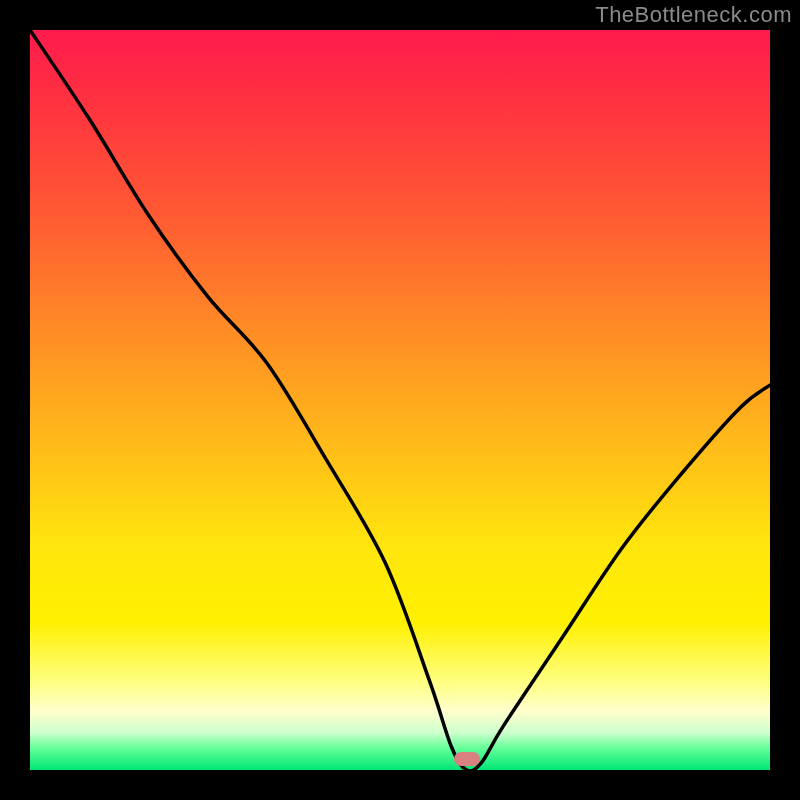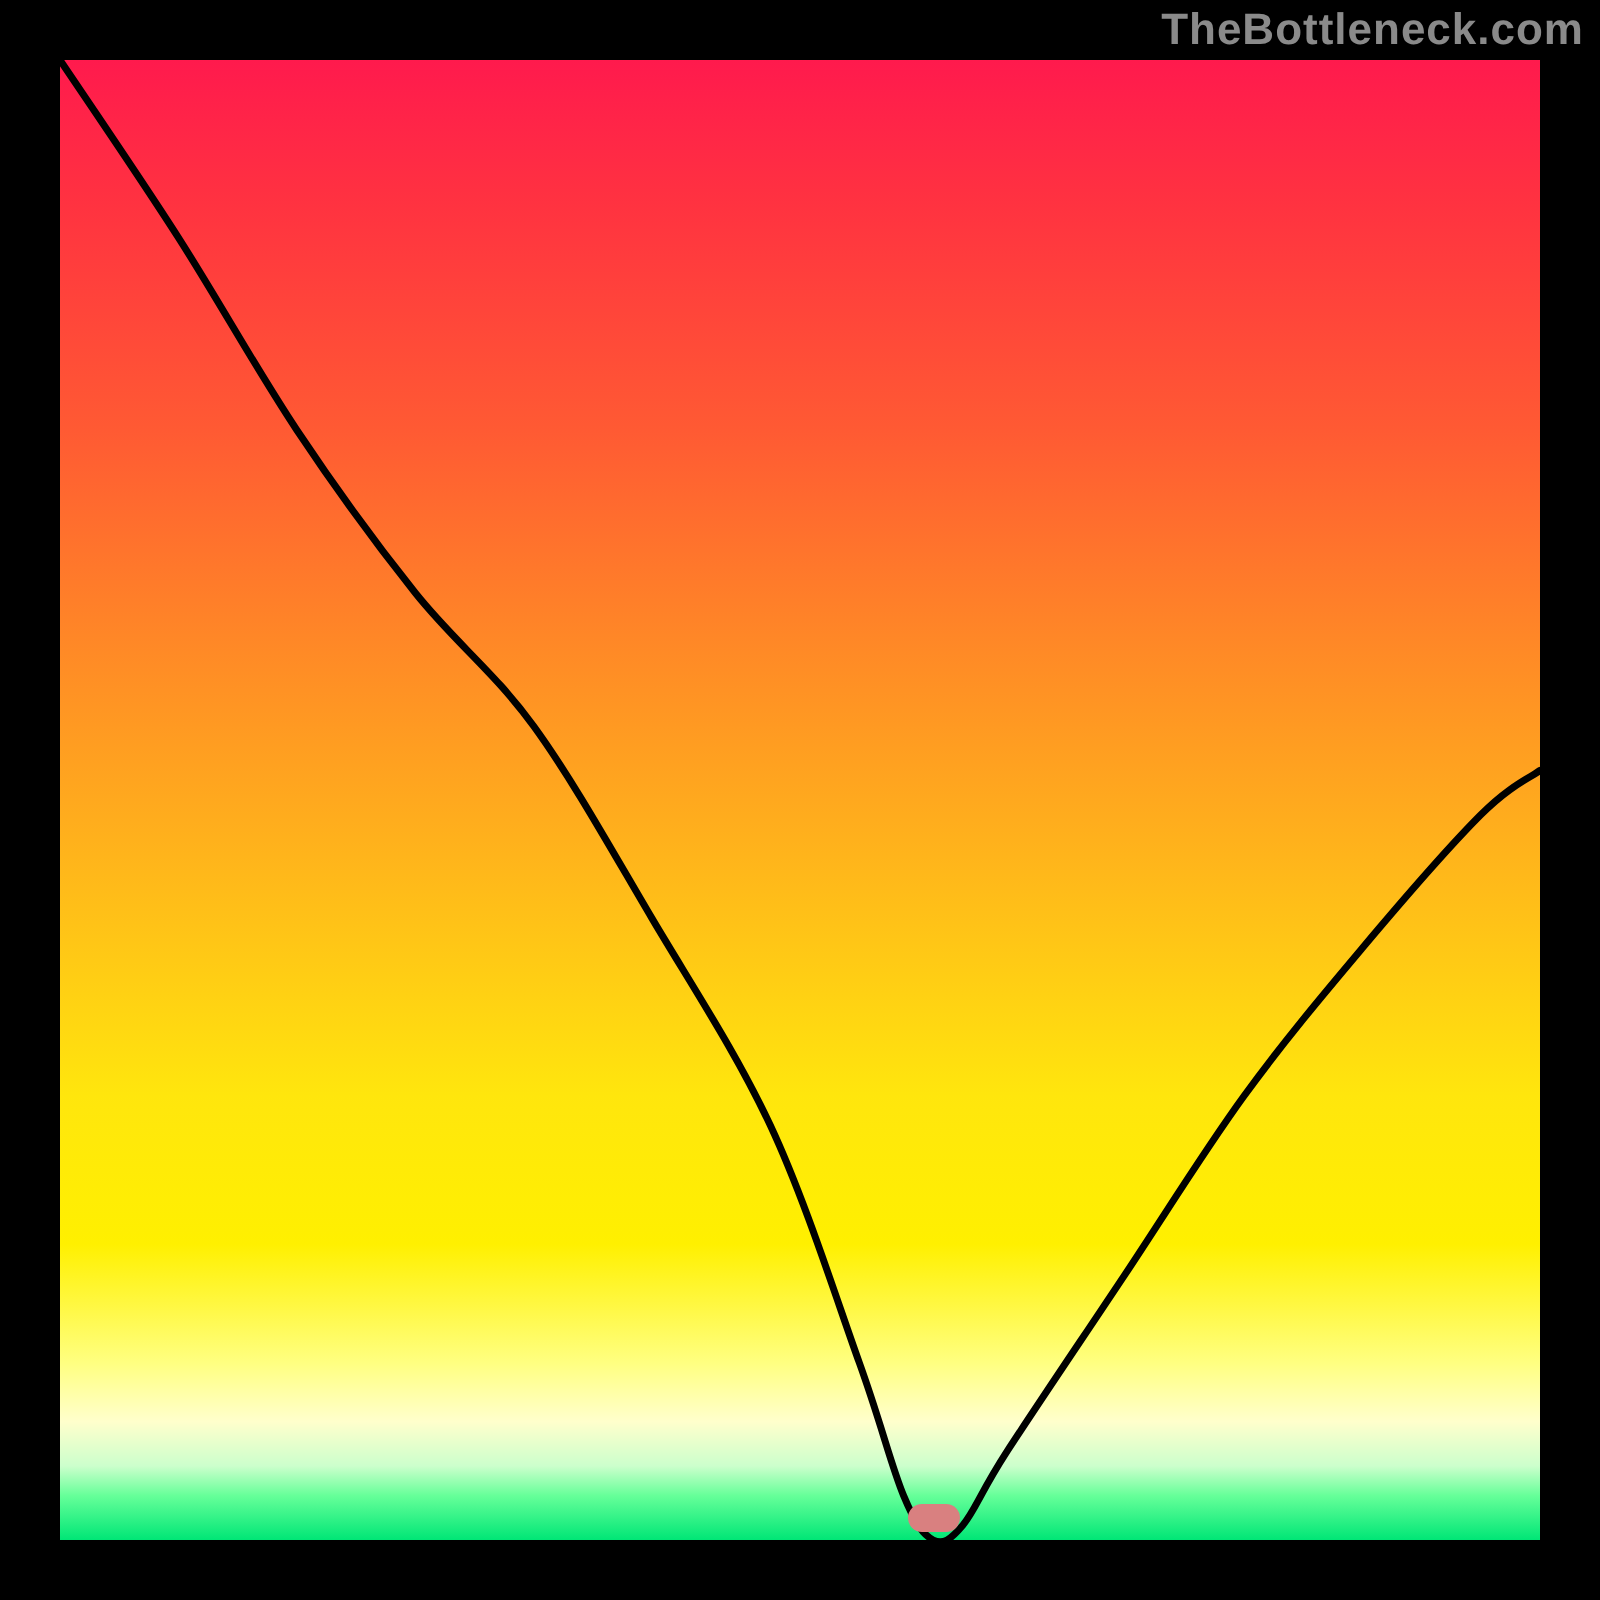--- a/index.html
+++ b/index.html
@@ -16,21 +16,21 @@
     width: 800px;
     height: 800px;
     background: #000;
   }
   .watermark {
     position: absolute;
     top: 2px;
     right: 8px;
     color: #8a8a8a;
     font-size: 22px;
-    font-weight: 700;
+    font-weight: 400;
     letter-spacing: 0.5px;
     user-select: none;
   }
   .plot {
     position: absolute;
     left: 30px;
     top: 30px;
     width: 740px;
     height: 740px;
     

